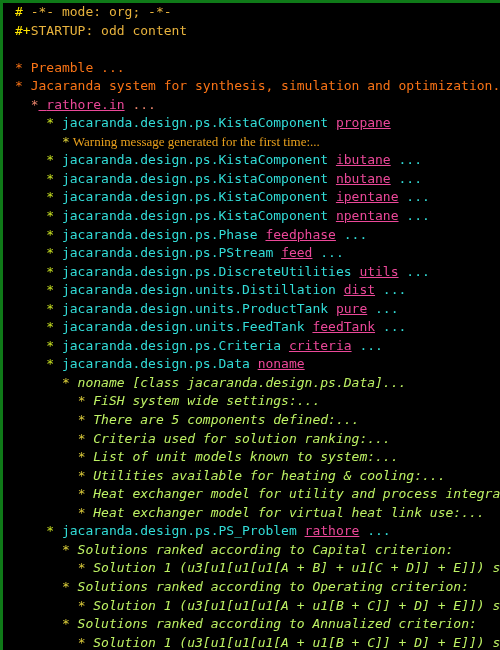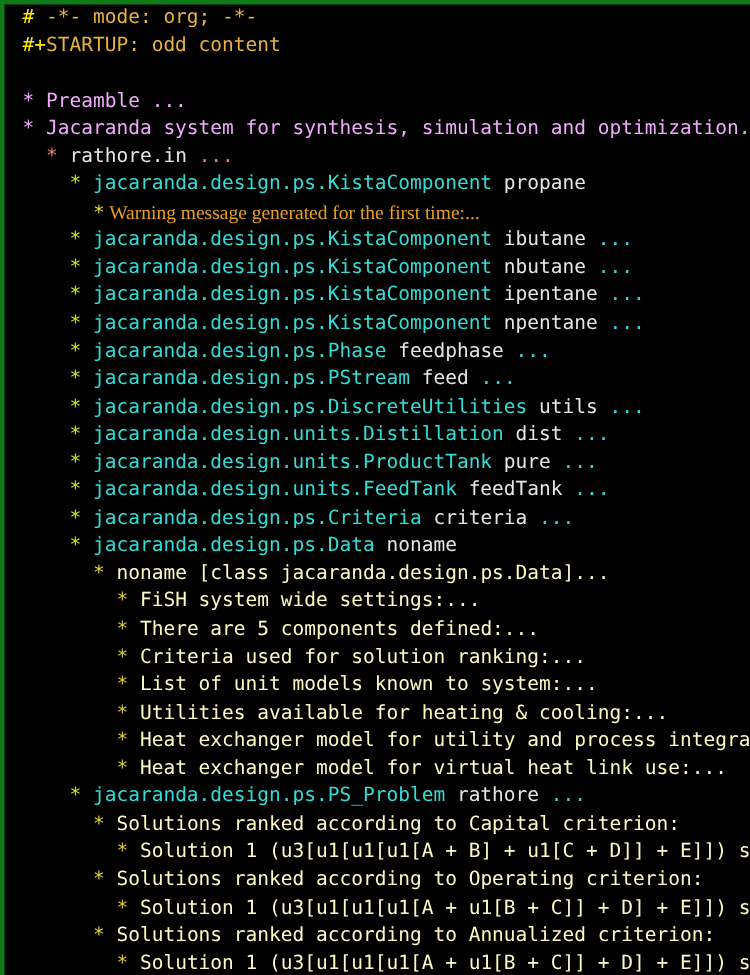--- a/index.html
+++ b/index.html
@@ -37,28 +37,28 @@
   .line {
     white-space: pre;
     height: 18.55px;
     overflow: hidden;
     display: block;
     padding-left: 12px;
   }
   
   .c-comment-delim { color: #ffe600; }   
   .c-comment       { color: #e8b33d; }   
-  .c-l1            { color: #f0abfc; }   
+  .c-l1            { color: #f97316; }   
   .c-l2-star       { color: #e8836b; }   
   .c-l3-star       { color: #c8e020; }   
   .c-l4-star       { color: #dfd23a; }   
   .c-l5-star       { color: #d8c83a; }   
   .c-l3            { color: #32ddd8; text-align: center; }   
-  .c-l4            { color: #fef9c3; }   
+  .c-l4            { color: #bef264; font-style: italic; }   
   .c-warn          { color: #e8a01c; font-family: Liberation Serif, serif; }   
-  .c-link          { color: #e5e5e5; }
+  .c-link          { color: #ec4899; text-decoration: underline; }
 </style>
 </head>
 <body>
 
 <div id="screen">
   <div id="buffer"><div class="line"><span class="c-comment-delim">#</span><span class="c-comment"> -*- mode: org; -*-</span></div><div class="line"><span class="c-comment-delim">#+</span><span class="c-comment">STARTUP: odd content</span></div><div class="line"><span class="">&nbsp;</span></div><div class="line"><span class="c-l1">* Preamble ...</span></div><div class="line"><span class="c-l1">* Jacaranda system for synthesis, simulation and optimization. Welcome!</span></div><div class="line"><span class="">  </span><span class="c-l2-star">*</span><span class="c-link"> </span><span class="c-link">rathore.in</span><span class="c-l2-star"> ...</span></div><div class="line"><span class="">    </span><span class="c-l3-star">*</span><span class="c-l3"> jacaranda.design.ps.KistaComponent </span><span class="c-link">propane</span></div><div class="line"><span class="">      </span><span class="c-l4-star">*</span><span class="c-warn"> Warning message generated for the first time:...</span></div><div class="line"><span class="">    </span><span class="c-l3-star">*</span><span class="c-l3"> jacaranda.design.ps.KistaComponent </span><span class="c-link">ibutane</span><span class="c-l3"> ...</span></div><div class="line"><span class="">    </span><span class="c-l3-star">*</span><span class="c-l3"> jacaranda.design.ps.KistaComponent </span><span class="c-link">nbutane</span><span class="c-l3"> ...</span></div><div class="line"><span class="">    </span><span class="c-l3-star">*</span><span class="c-l3"> jacaranda.design.ps.KistaComponent </span><span class="c-link">ipentane</span><span class="c-l3"> ...</span></div><div class="line"><span class="">    </span><span class="c-l3-star">*</span><span class="c-l3"> jacaranda.design.ps.KistaComponent </span><span class="c-link">npentane</span><span class="c-l3"> ...</span></div><div class="line"><span class="">    </span><span class="c-l3-star">*</span><span class="c-l3"> jacaranda.design.ps.Phase </span><span class="c-link">feedphase</span><span class="c-l3"> ...</span></div><div class="line"><span class="">    </span><span class="c-l3-star">*</span><span class="c-l3"> jacaranda.design.ps.PStream </span><span class="c-link">feed</span><span class="c-l3"> ...</span></div><div class="line"><span class="">    </span><span class="c-l3-star">*</span><span class="c-l3"> jacaranda.design.ps.DiscreteUtilities </span><span class="c-link">utils</span><span class="c-l3"> ...</span></div><div class="line"><span class="">    </span><span class="c-l3-star">*</span><span class="c-l3"> jacaranda.design.units.Distillation </span><span class="c-link">dist</span><span class="c-l3"> ...</span></div><div class="line"><span class="">    </span><span class="c-l3-star">*</span><span class="c-l3"> jacaranda.design.units.ProductTank </span><span class="c-link">pure</span><span class="c-l3"> ...</span></div><div class="line"><span class="">    </span><span class="c-l3-star">*</span><span class="c-l3"> jacaranda.design.units.FeedTank </span><span class="c-link">feedTank</span><span class="c-l3"> ...</span></div><div class="line"><span class="">    </span><span class="c-l3-star">*</span><span class="c-l3"> jacaranda.design.ps.Criteria </span><span class="c-link">criteria</span><span class="c-l3"> ...</span></div><div class="line"><span class="">    </span><span class="c-l3-star">*</span><span class="c-l3"> jacaranda.design.ps.Data </span><span class="c-link">noname</span></div><div class="line"><span class="">      </span><span class="c-l4-star">*</span><span class="c-l4"> noname [class jacaranda.design.ps.Data]...</span></div><div class="line"><span class="">        </span><span class="c-l5-star">*</span><span class="c-l4"> FiSH system wide settings:...</span></div><div class="line"><span class="">        </span><span class="c-l5-star">*</span><span class="c-l4"> There are 5 components defined:...</span></div><div class="line"><span class="">        </span><span class="c-l5-star">*</span><span class="c-l4"> Criteria used for solution ranking:...</span></div><div class="line"><span class="">        </span><span class="c-l5-star">*</span><span class="c-l4"> List of unit models known to system:...</span></div><div class="line"><span class="">        </span><span class="c-l5-star">*</span><span class="c-l4"> Utilities available for heating &amp; cooling:...</span></div><div class="line"><span class="">        </span><span class="c-l5-star">*</span><span class="c-l4"> Heat exchanger model for utility and process integration:...</span></div><div class="line"><span class="">        </span><span class="c-l5-star">*</span><span class="c-l4"> Heat exchanger model for virtual heat link use:...</span></div><div class="line"><span class="">    </span><span class="c-l3-star">*</span><span class="c-l3"> jacaranda.design.ps.PS_Problem </span><span class="c-link">rathore</span><span class="c-l3"> ...</span></div><div class="line"><span class="">      </span><span class="c-l4-star">*</span><span class="c-l4"> Solutions ranked according to Capital criterion:</span></div><div class="line"><span class="">        </span><span class="c-l5-star">*</span><span class="c-l4"> Solution 1 (u3[u1[u1[u1[A + B] + u1[C + D]] + E]]) structure:</span></div><div class="line"><span class="">      </span><span class="c-l4-star">*</span><span class="c-l4"> Solutions ranked according to Operating criterion:</span></div><div class="line"><span class="">        </span><span class="c-l5-star">*</span><span class="c-l4"> Solution 1 (u3[u1[u1[u1[A + u1[B + C]] + D] + E]]) structure:</span></div><div class="line"><span class="">      </span><span class="c-l4-star">*</span><span class="c-l4"> Solutions ranked according to Annualized criterion:</span></div><div class="line"><span class="">        </span><span class="c-l5-star">*</span><span class="c-l4"> Solution 1 (u3[u1[u1[u1[A + u1[B + C]] + D] + E]]) structure:</span></div></div>
 </div>
 
 </body></html>

